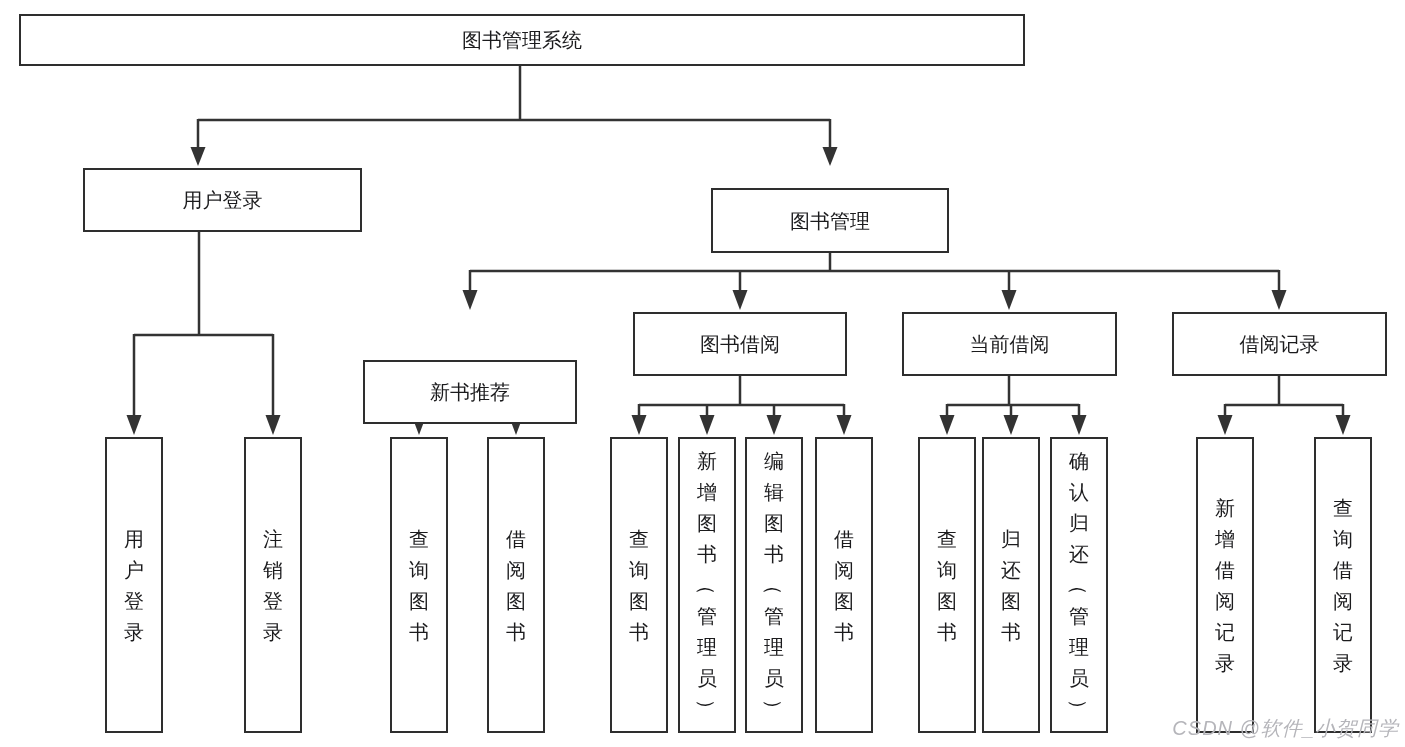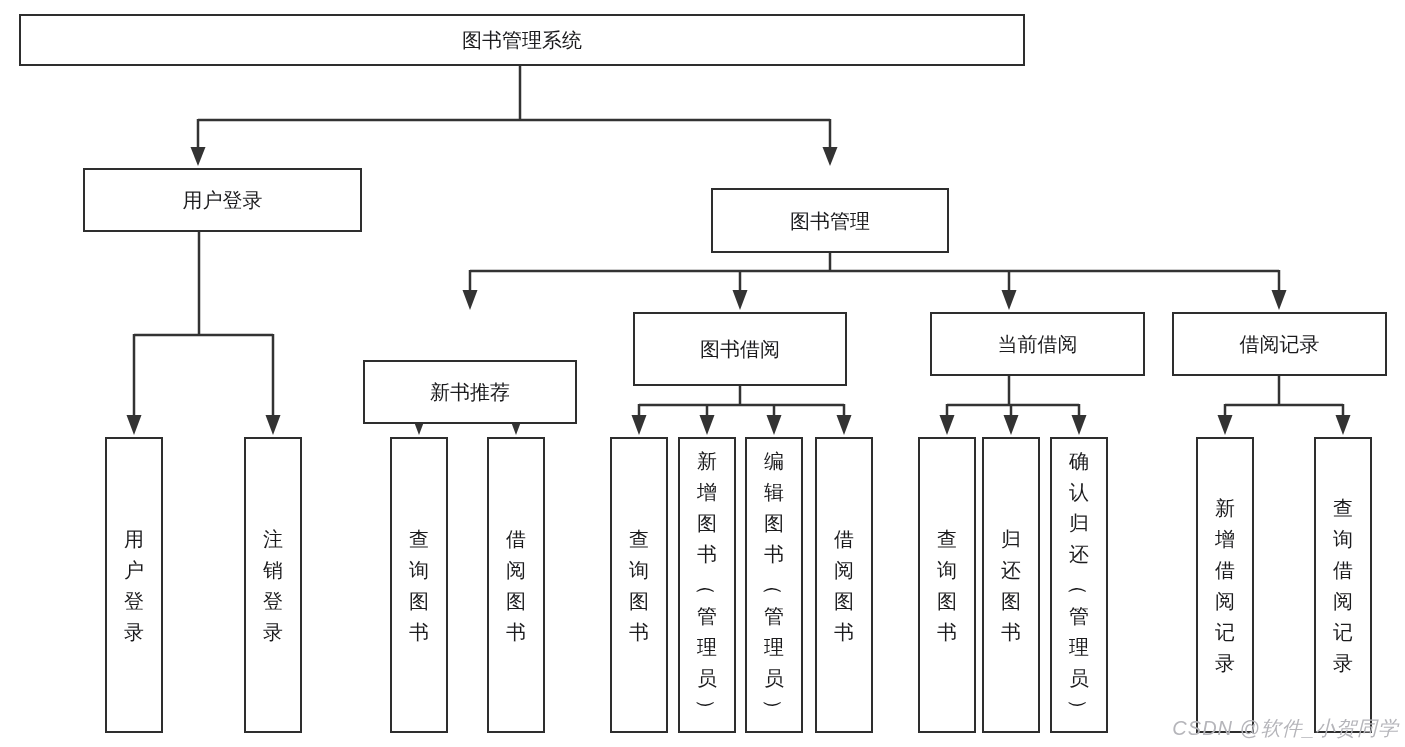--- a/index.html
+++ b/index.html
@@ -136,24 +136,24 @@
   <div class="node" style="left:83px; top:168px; width:279px; height:64px;">
     <span class="label">用户登录</span>
   </div>
   <div class="node" style="left:711px; top:168px; width:238px; height:65px;margin-top:20px;">
     <span class="label">图书管理</span>
   </div>
 
   <div class="node" style="left:363px; top:312px; width:214px; height:64px;margin-top:48px;">
     <span class="label">新书推荐</span>
   </div>
-  <div class="node" style="left:633px; top:312px; width:214px; height:74px;">
+  <div class="node" style="left:633px; top:312px; width:214px; height:64px;">
     <span class="label">图书借阅</span>
   </div>
-  <div class="node" style="left:902px; top:312px; width:215px; height:64px;margin-left:28px;">
+  <div class="node" style="left:902px; top:312px; width:215px; height:64px;">
     <span class="label">当前借阅</span>
   </div>
   <div class="node" style="left:1172px; top:312px; width:215px; height:64px;">
     <span class="label">借阅记录</span>
   </div>
 
   <div class="node vbox" style="left:105px; top:437px; width:58px; height:296px;">
     <span class="label">
         <span>用</span>
         <span>户</span>

